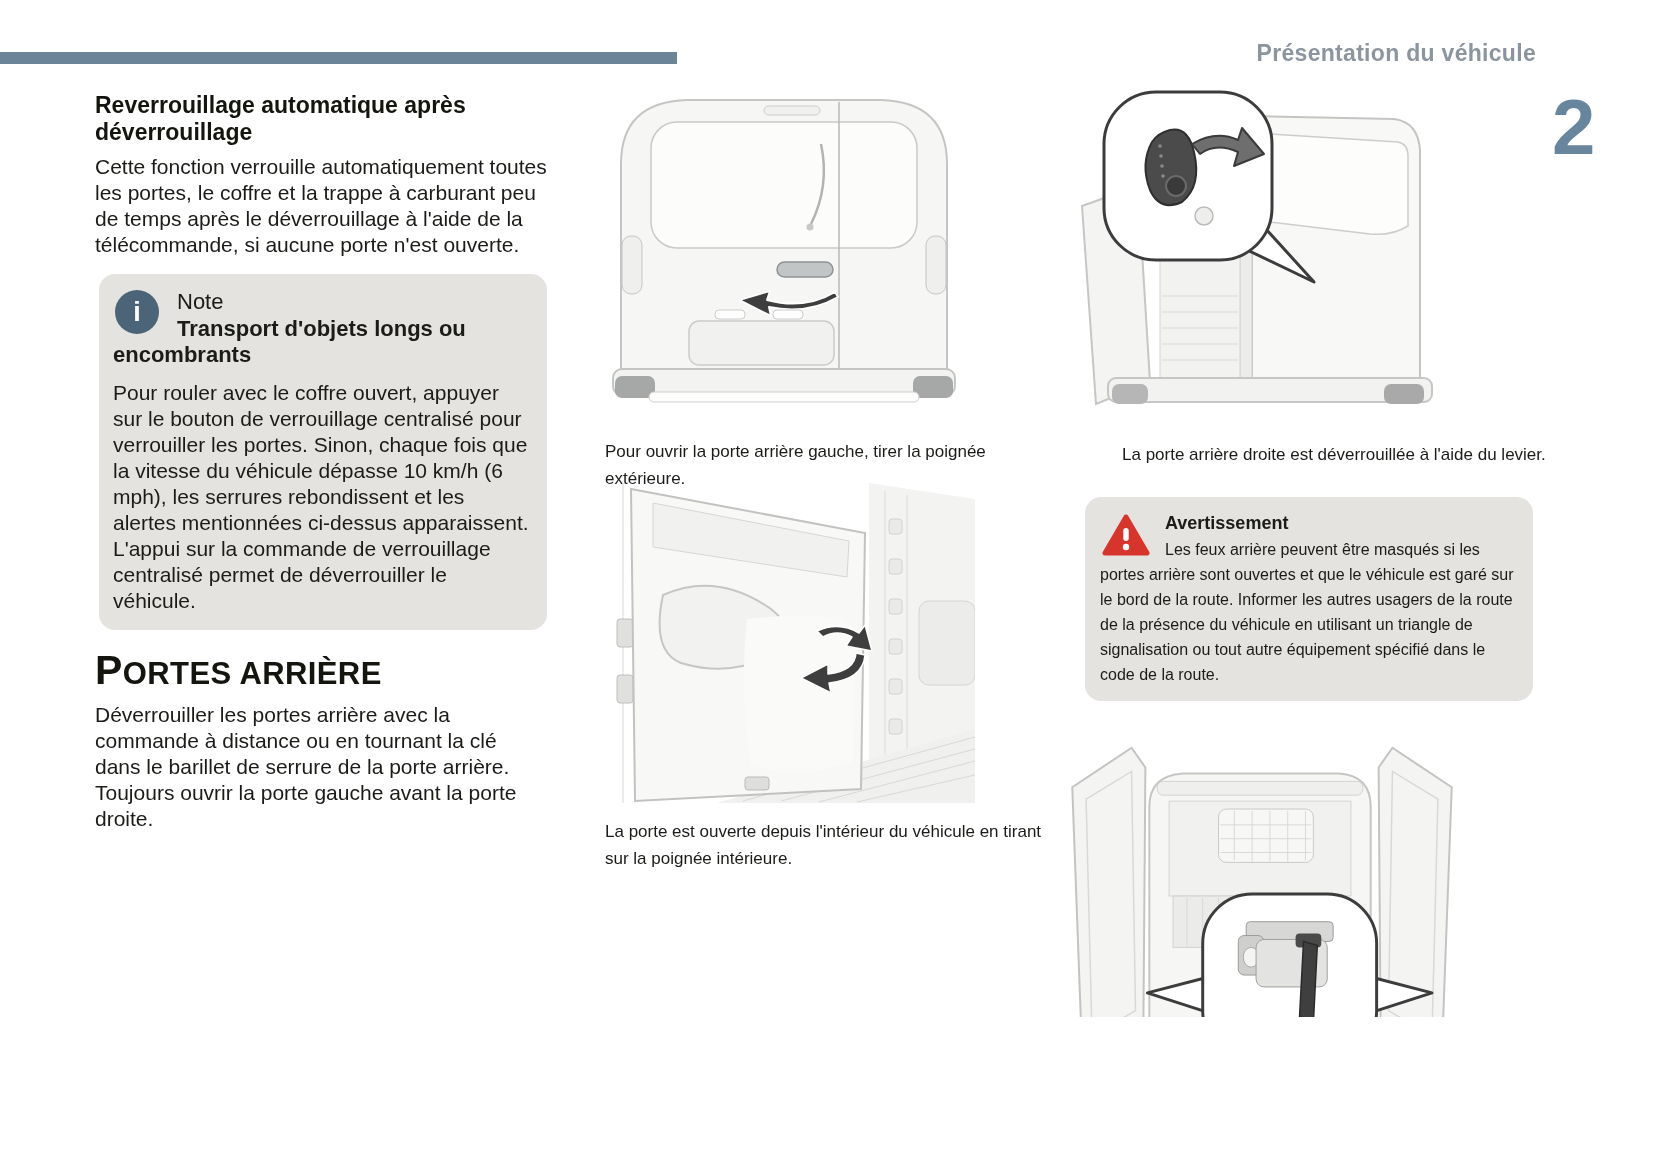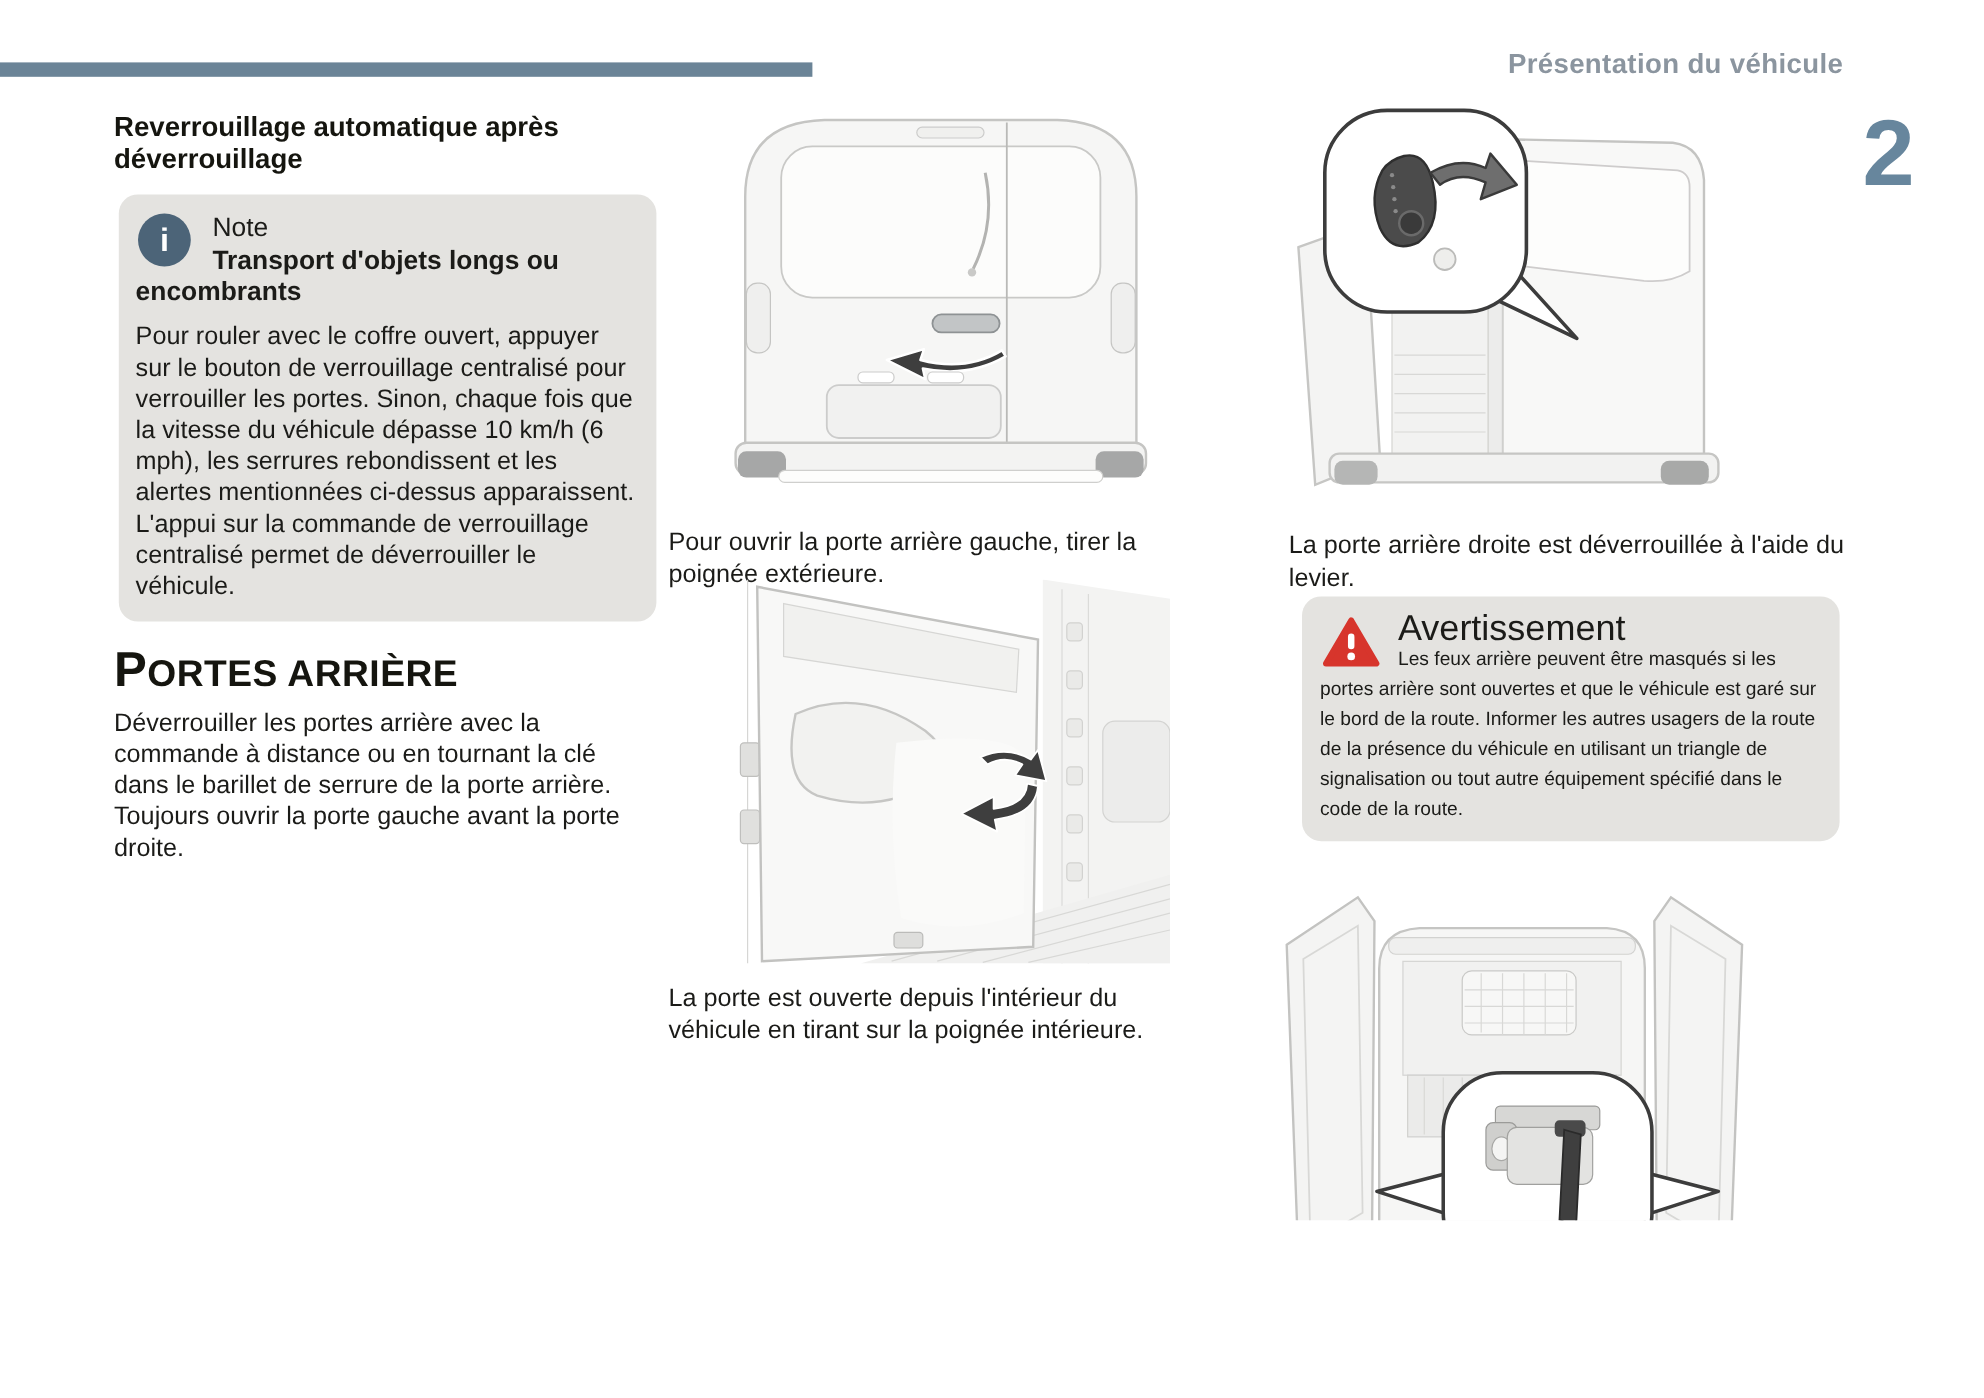--- a/index.html
+++ b/index.html
@@ -22,48 +22,49 @@
     margin:2px 18px 4px 2px;font-style:normal;}
   .nb-title{font-size:22px;font-weight:400;line-height:28px;}
   .nb-sub{font-size:22px;font-weight:700;line-height:26px;}
   .nb-body{font-size:21px;line-height:26px;margin-top:12px;}
   .h2{font-size:31px;font-weight:800;margin:20px 0 0 0;text-transform:uppercase;
     letter-spacing:.4px;line-height:40px;color:#15150f;}
   .h2::first-letter{font-size:41px;}
   
   .fig{position:absolute;}
   .fig svg{display:block;width:100%;height:100%;}
-  .caption{position:absolute;font-size:21px;line-height:27px;}
+  .caption{position:absolute;font-size:17px;line-height:27px;margin-left:48px;}
   .cap1{left:557px;top:438px;width:448px;}
   .cap2{left:557px;top:818px;width:448px;}
   .cap3{left:1074px;top:441px;width:465px;}
   .f1{left:588px;top:86px;width:392px;height:330px;}
   .f2{left:567px;top:483px;width:408px;height:320px;}
   .f3{left:1052px;top:86px;width:398px;height:338px;}
   .f4{left:1050px;top:728px;width:424px;height:336px;}
   
   .warnbox{position:absolute;left:1085px;top:497px;width:448px;box-sizing:border-box;
     background:#e4e3e0;border-radius:16px;padding:13px 14px 14px 15px;}
   .warn-icon{float:left;width:48px;height:44px;margin:3px 15px 4px 2px;}
-  .w-title{font-size:30px;font-weight:400;line-height:27px;}
+  .w-title{font-size:18px;font-weight:700;line-height:27px;}
   .w-body{font-size:16px;line-height:25px;}
   .pageno{position:absolute;left:1573px;top:1132px;font-size:21px;font-weight:700;color:#c2410c;}
   .ln{fill:none;stroke:#d8d8d6;}
 </style>
 </head>
 <body>
 
 <div class="page">
 
   <div class="topbar"></div>
   <div class="running-title">Présentation du véhicule</div>
   <div class="chapter-num">2</div>
 
   <div class="col1">
     <h3 class="h3">Reverrouillage automatique après déverrouillage</h3>
+    <p class="body">Cette fonction verrouille automatiquement toutes les portes, le coffre et la trappe à carburant peu de temps après le déverrouillage à l'aide de la télécommande, si aucune porte n'est ouverte.</p>
 
     <div class="graybox">
       <span class="info-icon">i</span>
       <div class="nb-title">Note</div>
       <div class="nb-sub">Transport d'objets longs ou encombrants</div>
       <div class="nb-body">Pour rouler avec le coffre ouvert, appuyer sur le bouton de verrouillage centralisé pour verrouiller les portes. Sinon, chaque fois que la vitesse du véhicule dépasse 10 km/h (6 mph), les serrures rebondissent et les alertes mentionnées ci-dessus apparaissent. L'appui sur la commande de verrouillage centralisé permet de déverrouiller le véhicule.</div>
     </div>
 
     <h2 class="h2">Portes arrière</h2>
     <p class="body">Déverrouiller les portes arrière avec la commande à distance ou en tournant la clé dans le barillet de serrure de la porte arrière. Toujours ouvrir la porte gauche avant la porte droite.</p>

